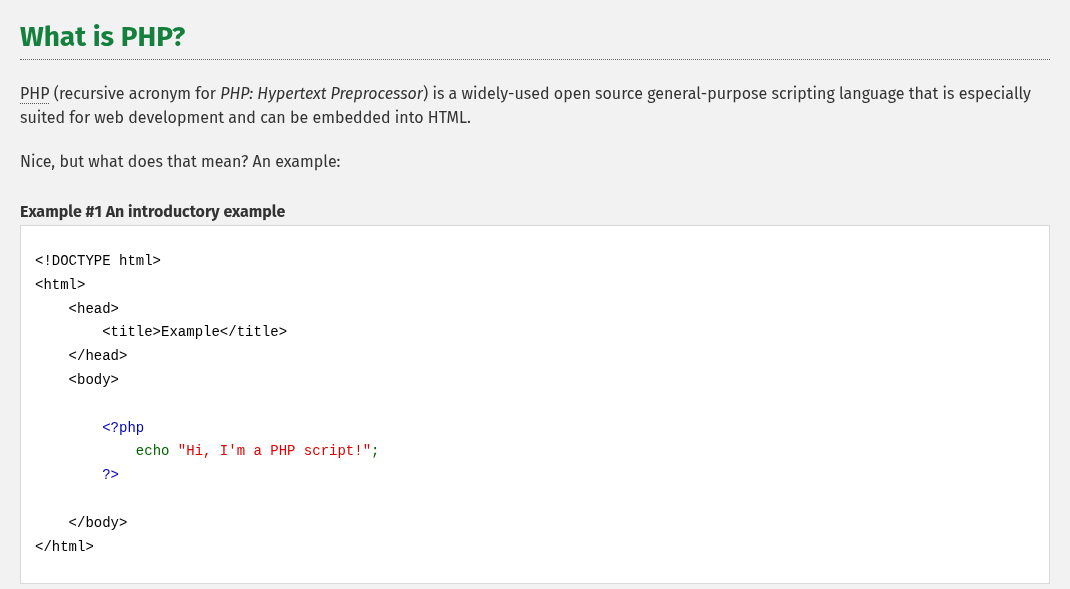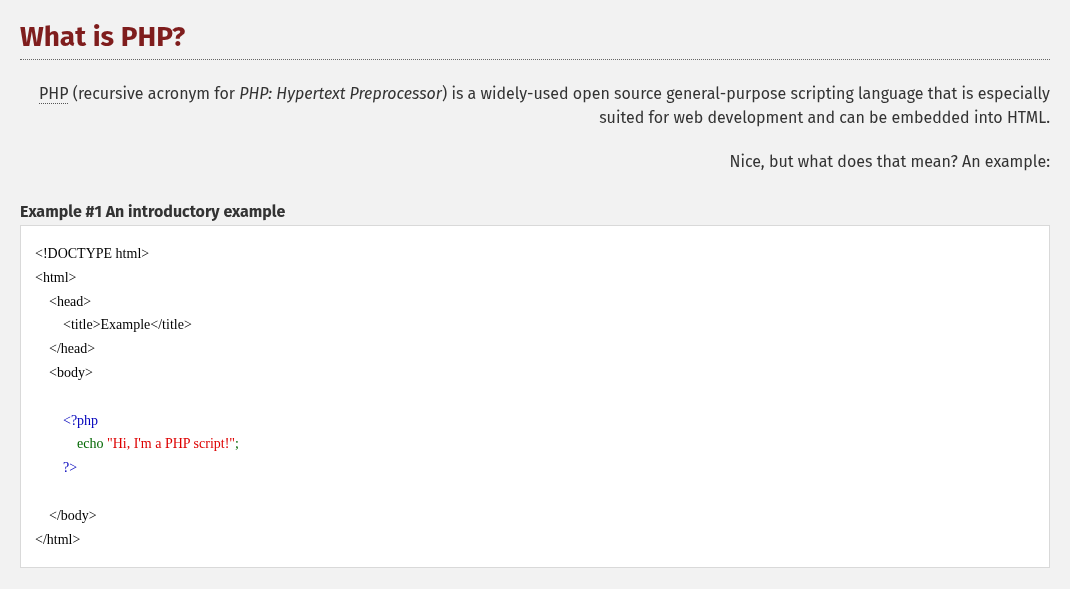--- a/index.html
+++ b/index.html
@@ -5,48 +5,47 @@
     * { margin: 0; padding: 0; box-sizing: border-box; }
     body {
       background: #f2f2f2;
       font-family: "Fira Sans", "Helvetica Neue", Helvetica, Arial, sans-serif;
       color: #333;
       font-size: 16px;
       padding: 20px;
       width: 1070px;
     }
     h2.section-title {
-      color: #7f1d1d;
+      color: #15803d;
       font-size: 28px;
       font-weight: 700;
       padding-bottom: 6px;
       border-bottom: 1px dotted #666;
       margin-bottom: 22px;
     }
     p.para {
       line-height: 1.5;
       margin-bottom: 20px;
       color: #333;
-      text-align: right;
     }
     .abbr {
       border-bottom: 1px dotted #555;
       cursor: help;
     }
     .italic { font-style: italic; }
     .example-label {
       font-weight: 700;
       margin-bottom: 4px;
       margin-top: 28px;
     }
     .codeblock {
       background: #ffffff;
       border: 1px solid #d9d9d9;
-      padding: 16px 14px;
-      font-family: Liberation Serif, serif;
+      padding: 24px 14px;
+      font-family: Liberation Mono, monospace;
       font-size: 14px;
       line-height: 1.7;
       white-space: pre;
       color: #000;
     }
     .kw { color: #006600; } 
     .tag-php { color: #0000bb; } 
     .string { color: #dd0000; } 
   </style>
 </head>

